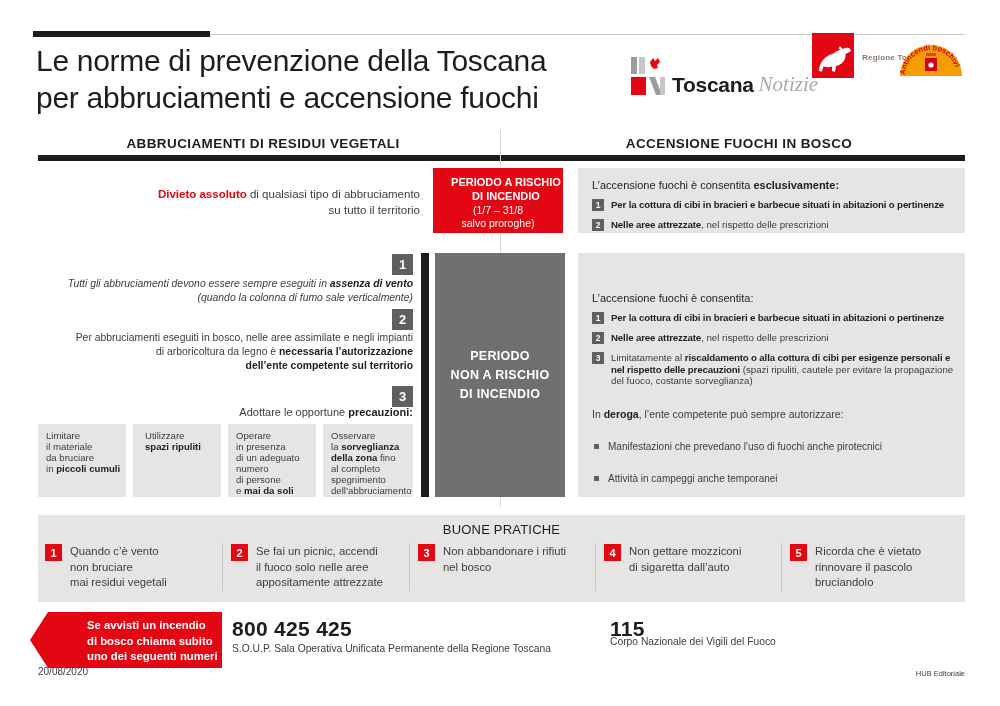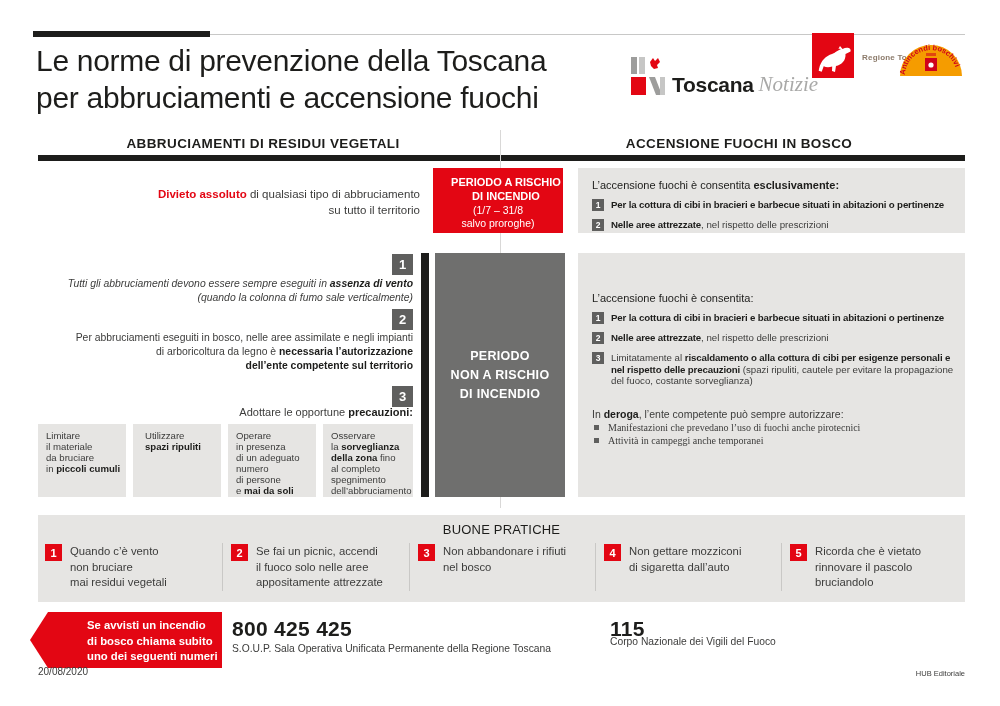--- a/index.html
+++ b/index.html
@@ -42,21 +42,21 @@
   .g-item{display:flex;align-items:flex-start;margin-top:8px;}
   .nsq{width:12px;height:12px;background:#5f5f5e;color:#fff;font-size:8.5px;font-weight:700;
        display:flex;align-items:center;justify-content:center;flex:none;margin-right:7px;}
   .g-item .txt{font-size:9.7px;line-height:11.5px;letter-spacing:-0.15px;color:#1d1d1b;font-weight:700;}
   .g-item .txt.nw{white-space:nowrap;}
   .g-item .txt .rest{font-weight:400;color:#3c3c3b;letter-spacing:0;}
   .g-item .txt .pre-reg{font-weight:400;color:#3c3c3b;letter-spacing:0;}
   .g-item3 .txt{max-width:345px;}
   .deroga{margin-top:21px;font-size:10.5px;color:#3c3c3b;}
   .deroga b{color:#1d1d1b;}
-  .d-item{display:flex;align-items:flex-start;margin-top:2px;font-size:10px;color:#3c3c3b;font-family:Liberation Serif, serif;}
+  .d-item{display:flex;align-items:flex-start;margin-top:21px;font-size:10px;color:#3c3c3b;}
   .sq-bullet{width:5px;height:5px;background:#5f5f5e;flex:none;margin:3px 9px 0 2px;}
 
   
   .badge-lg{width:21px;height:21px;background:#5f5f5e;color:#fff;font-size:13px;font-weight:700;
             display:flex;align-items:center;justify-content:center;}
   .b1{left:392px;top:254px;} .b2{left:392px;top:309px;} .b3{left:392px;top:386px;}
   .rule{left:38px;width:375px;text-align:right;font-size:10.4px;line-height:14px;color:#3c3c3b;}
   .rule b{color:#1d1d1b;}
   .rule1{top:277px;font-style:italic;} .rule2{top:331px;} .rule3{top:405px;font-size:11px;}
 

